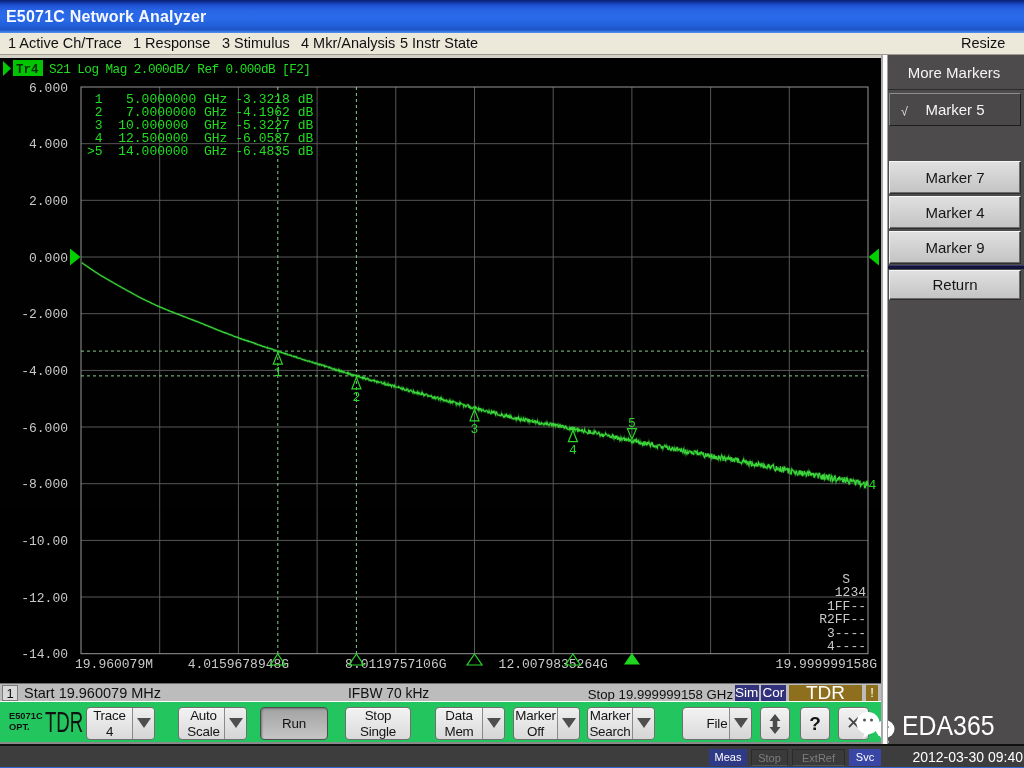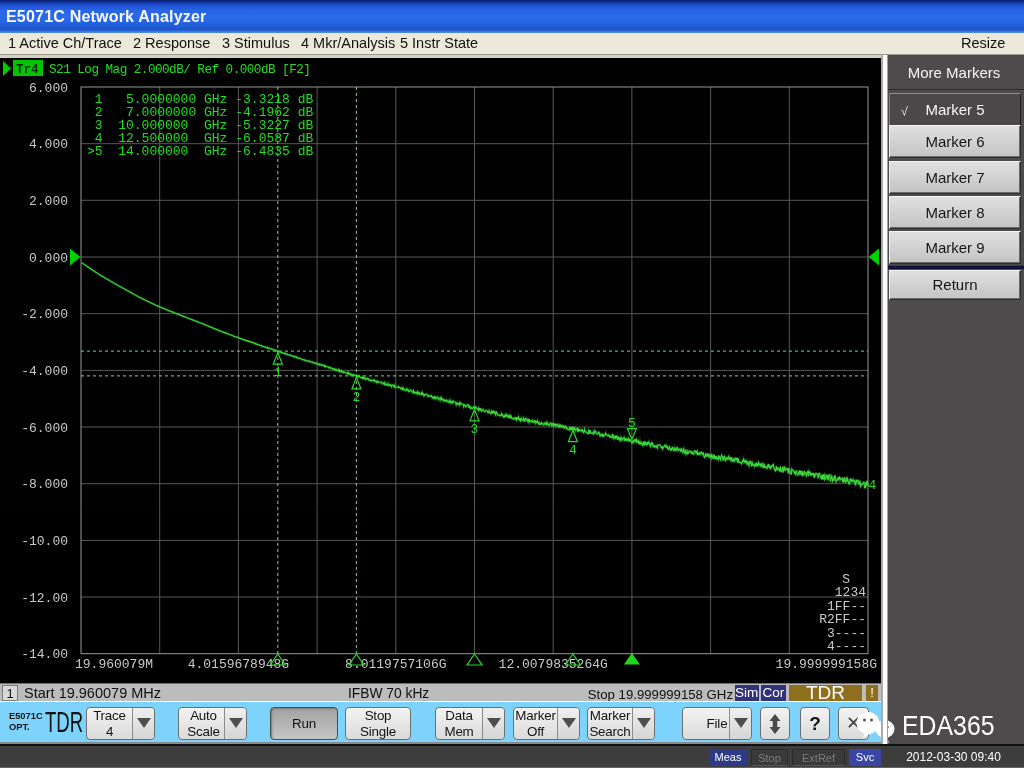--- a/index.html
+++ b/index.html
@@ -8,36 +8,36 @@
 #menu{left:0;top:33px;width:1024px;height:22px;background:#ece9da;border-bottom:1px solid #9f9c8f;font-size:14.5px;color:#111}
 #menu i{font-style:normal;position:absolute;top:2px}
 #screen{left:0;top:55px;width:884px;height:452px;background:#010101}
 #panel{left:884px;top:55px;width:140px;height:689px;background:#4d4b4b}
 #pstrip{left:881px;top:55px;width:7px;height:689px;background:linear-gradient(90deg,#a9a9a9 0 2px,#fdfdfd 2px 6px,#9f9f9f 6px);z-index:5}
 .sk{position:absolute;left:5px;width:132px;height:33px;font-size:15px;color:#161616;text-align:center;line-height:31px;background:linear-gradient(180deg,#e0e0e0,#c3c3c3);border:1px solid #2e2e2e;border-top-color:#f6f6f6;border-left-color:#f0f0f0;box-shadow:inset -1px -1px 0 #6a6a6a}
 #mmhdr{position:absolute;left:0;top:1px;width:140px;height:34px;background:#4d4b4b;border-bottom:1px solid #2c2c2c;color:#f4f4f4;font-size:15px;text-align:center;line-height:33px}
 #mk5{background:#4a4848;color:#f6f6f6;border:1px solid #1d1d1d;border-top-color:#8d8d8d;border-left-color:#848484;box-shadow:none}
 #sbar{left:0;top:683px;width:884px;height:18px;background:#bcbcbc;border-top:1px solid #6f6f6f;font-size:14.5px;color:#101010}
 #sbar .bx1{position:absolute;left:2px;top:1px;width:16px;height:16px;background:#d9d9d9;border:1px solid #7c7c7c;text-align:center;line-height:15px;font-size:13px}
-#toolbar{left:0;top:701px;width:884px;height:43px;background:#7dd3fc;border-top:1px solid #fff;border-bottom:2px solid #8a8a8a}
+#toolbar{left:0;top:701px;width:884px;height:43px;background:#22c55e;border-top:1px solid #fff;border-bottom:2px solid #8a8a8a}
 .tb{position:absolute;top:5px;height:33px;background:linear-gradient(180deg,#f3f3f3,#dadada);border:1px solid #6f6f6f;border-radius:4px;font-size:13.4px;letter-spacing:-0.2px;color:#141414;text-align:center;box-shadow:inset 0 1px 0 #fff}
 .tb .dd{position:absolute;right:0;top:0;width:22px;height:31px;border-left:1px solid #8a8a8a;border-radius:0 4px 4px 0;background:linear-gradient(180deg,#efefef,#d5d5d5)}
 .dd:after{content:"";position:absolute;left:3.5px;top:10px;border:7px solid transparent;border-top:10px solid #4e4e4e;border-bottom:0}
 .l2{padding-top:0px;line-height:16.2px}.l1{line-height:31px}
 #bbar{left:0;top:744px;width:1024px;height:24px;background:#3d3d3d;border-top:2px solid #101010}
 #bbar div{position:absolute;top:3px;height:17px;font-size:11px;line-height:17px;text-align:center;color:#fff}
 #bluestrip{left:0;top:765px;width:1024px;height:3px;background:#3565cf}
 .sunk{background:#3a3a3a;border:1px solid #2a2a2a;border-bottom-color:#555;color:#7d7d7d!important}
 </style></head><body>
 <div id="title" class="abs">
     <span>E5071C Network Analyzer</span>
   </div>
 <div id="menu" class="abs">
     <i style="left:8px">1 Active Ch/Trace</i>
-    <i style="left:133px">2 Response</i>
+    <i style="left:133px">1 Response</i>
     <i style="left:222px">3 Stimulus</i>
     <i style="left:301px">4 Mkr/Analysis</i>
     <i style="left:400px">5 Instr State</i>
     <i style="left:961px">Resize</i>
   </div>
 <div id="screen" class="abs">
     <svg width="884" height="628" viewBox="0 0 884 628" style="position:absolute;left:0;top:0">
 <style>
 .g{stroke:#585858;stroke-width:1}
 .ax{font:13px "Liberation Mono",monospace;fill:#c9c9c9}
@@ -120,60 +120,59 @@
       <path d="M 572.9 599 L 565.4 610 L 580.4 610 Z" class="mo"></path>
       <path d="M 631.9 598 L 624 609.5 L 640 609.5 Z" fill="#1fd51f"></path>
 <text x="868.5" y="434" class="mn">4</text>
 </svg>
   </div>
 <div class="abs" style="left:0;top:55px;width:884px;height:3px;background:#d4d2c8"></div>
 <div id="pstrip" class="abs"></div>
 <div id="panel" class="abs">
     <div id="mmhdr">More Markers</div>
     <div class="sk" id="mk5" style="top:38px"><span style="position:absolute;left:11px;top:3px;font-size:12.5px;color:#e2e2e2">√</span>Marker 5</div>
-    <div class="sk" style="top:70px">Marker 6</div>
     <div class="sk" style="top:106px">Marker 7</div>
-    <div class="sk" style="top:141px">Marker 8</div>
+    <div class="sk" style="top:141px">Marker 4</div>
     <div class="sk" style="top:176px">Marker 9</div>
     <div style="position:absolute;left:0;top:210px;width:140px;height:4px;background:#14143a;border-top:1px solid #3a3a6a"></div>
     <div class="sk" style="top:215px;height:30px;line-height:28px">Return</div>
   </div>
 <div id="sbar" class="abs">
     <span class="bx1">1</span>
     <span style="position:absolute;left:24px;top:1px">Start 19.960079 MHz</span>
     <span style="position:absolute;left:348px;top:2px;font-size:13.8px">IFBW 70 kHz</span>
     <span style="position:absolute;right:151px;top:2.5px;font-size:13.2px">Stop 19.999999158 GHz</span>
     <span style="position:absolute;left:735px;top:1px;width:24px;background:#31317c;color:#fff;text-align:left;font-size:13.5px;height:16px;line-height:16px">Sim</span>
     <span style="position:absolute;left:761px;top:1px;width:25px;background:#31317c;color:#fff;text-align:center;font-size:13.5px;height:16px;line-height:16px">Cor</span>
     <span style="position:absolute;left:789px;top:1px;width:73px;background:#8d6f1e;color:#fff;text-align:center;font-size:19px;height:16px;line-height:16px">TDR [Full]</span>
     <span style="position:absolute;left:866px;top:1px;width:12px;background:#8d6f1e;color:#ffe;text-align:center;font-size:13px;height:16px;line-height:16px">!</span>
   </div>
 <div id="toolbar" class="abs">
     <div style="position:absolute;left:9px;top:9px;font-size:9.3px;font-weight:bold;line-height:11px;color:#111">E5071C<br>OPT.</div>
     <div style="position:absolute;left:45px;top:3px;font-size:30px;color:#111;transform:scaleX(0.62);transform-origin:0 0">TDR</div>
     <div class="tb l2" style="left:86px;width:69px;padding-right:22px;">Trace<br>4<span class="dd"></span></div>
     <div class="tb l2" style="left:178px;width:69px;padding-right:18px;">Auto<br>Scale<span class="dd"></span></div>
-    <div class="tb l1" style="left:270px;width:68px;background:linear-gradient(180deg,#a2a2a2,#c6c6c6);border-color:#4e4e4e;box-shadow:inset 1px 1px 2px #777;">Run</div>
+    <div class="tb l1" style="left:260px;width:68px;background:linear-gradient(180deg,#a2a2a2,#c6c6c6);border-color:#4e4e4e;box-shadow:inset 1px 1px 2px #777;">Run</div>
     <div class="tb l2" style="left:345px;width:66px;">Stop<br>Single</div>
     <div class="tb l2" style="left:435px;width:70px;padding-right:22px;">Data<br>Mem<span class="dd"></span></div>
     <div class="tb l2" style="left:513px;width:67px;padding-right:22px;">Marker<br>Off<span class="dd"></span></div>
     <div class="tb l2" style="left:587px;width:68px;padding-right:22px;">Marker<br>Search<span class="dd"></span></div>
     <div class="tb l1" style="left:682px;width:70px;">File<span class="dd"></span></div>
     <div class="tb l1" style="left:760px;width:30px;"><svg width="14" height="22" viewBox="0 0 14 22" style="margin-top:5px">
         <path d="M7 1 L12.5 8 L9.3 8 L9.3 14 L12.5 14 L7 21 L1.5 14 L4.7 14 L4.7 8 L1.5 8 Z" fill="#4a4a4a"></path>
       </svg></div>
     <div class="tb l1" style="left:800px;width:30px;font-size:19px;font-weight:bold;">?</div>
     <div class="tb l1" style="left:838px;width:31px;font-size:18px;color:#444;">✕</div>
   </div>
 <div id="bbar" class="abs">
     <div style="left:709px;width:38px;background:#2e3a86">Meas</div>
     <div class="sunk" style="left:751px;width:37px">Stop</div>
     <div class="sunk" style="left:792px;width:53px">ExtRef</div>
     <div style="left:849px;width:32px;background:#3946a5">Svc</div>
-    <div style="left:884px;width:139px;text-align:center;font-size:12px">2012-03-30 09:40</div>
+    <div style="left:884px;width:139px;text-align:right;font-size:14px">2012-03-30 09:40</div>
     <div id="bluestrip" style="top:21px;height:3px;left:0;width:1024px;background:#3565cf"></div>
   </div>
 <svg class="abs" style="left:845px;top:698px" width="60" height="50" viewBox="0 0 60 50">
     <ellipse cx="23" cy="25" rx="11.5" ry="11" fill="#fff"></ellipse>
     <path d="M 20 34 L 18 40 L 26 35 Z" fill="#fff"></path>
     <ellipse cx="40" cy="31" rx="9.5" ry="9" fill="#fff"></ellipse>
     <path d="M 42 39 L 44 45 L 35 39 Z" fill="#fff"></path>
     <circle cx="19.5" cy="22" r="1.5" fill="#555"></circle>
     <circle cx="26.5" cy="22" r="1.5" fill="#555"></circle>
     <circle cx="37.5" cy="29" r="1.2" fill="#555"></circle>

